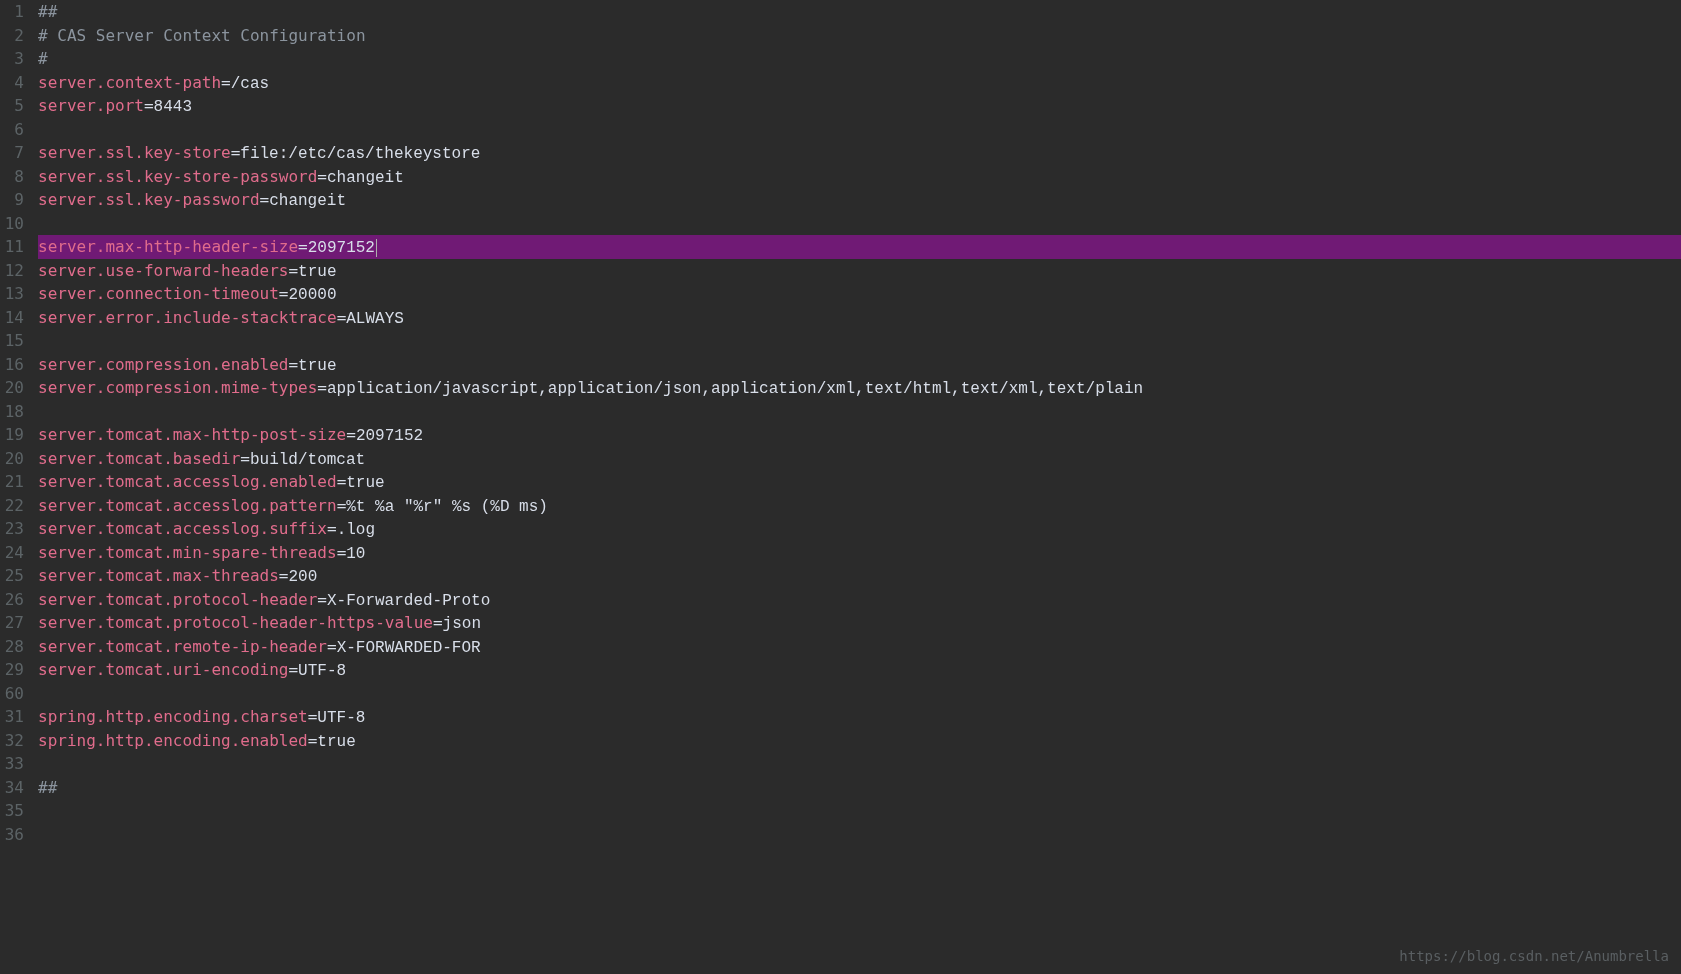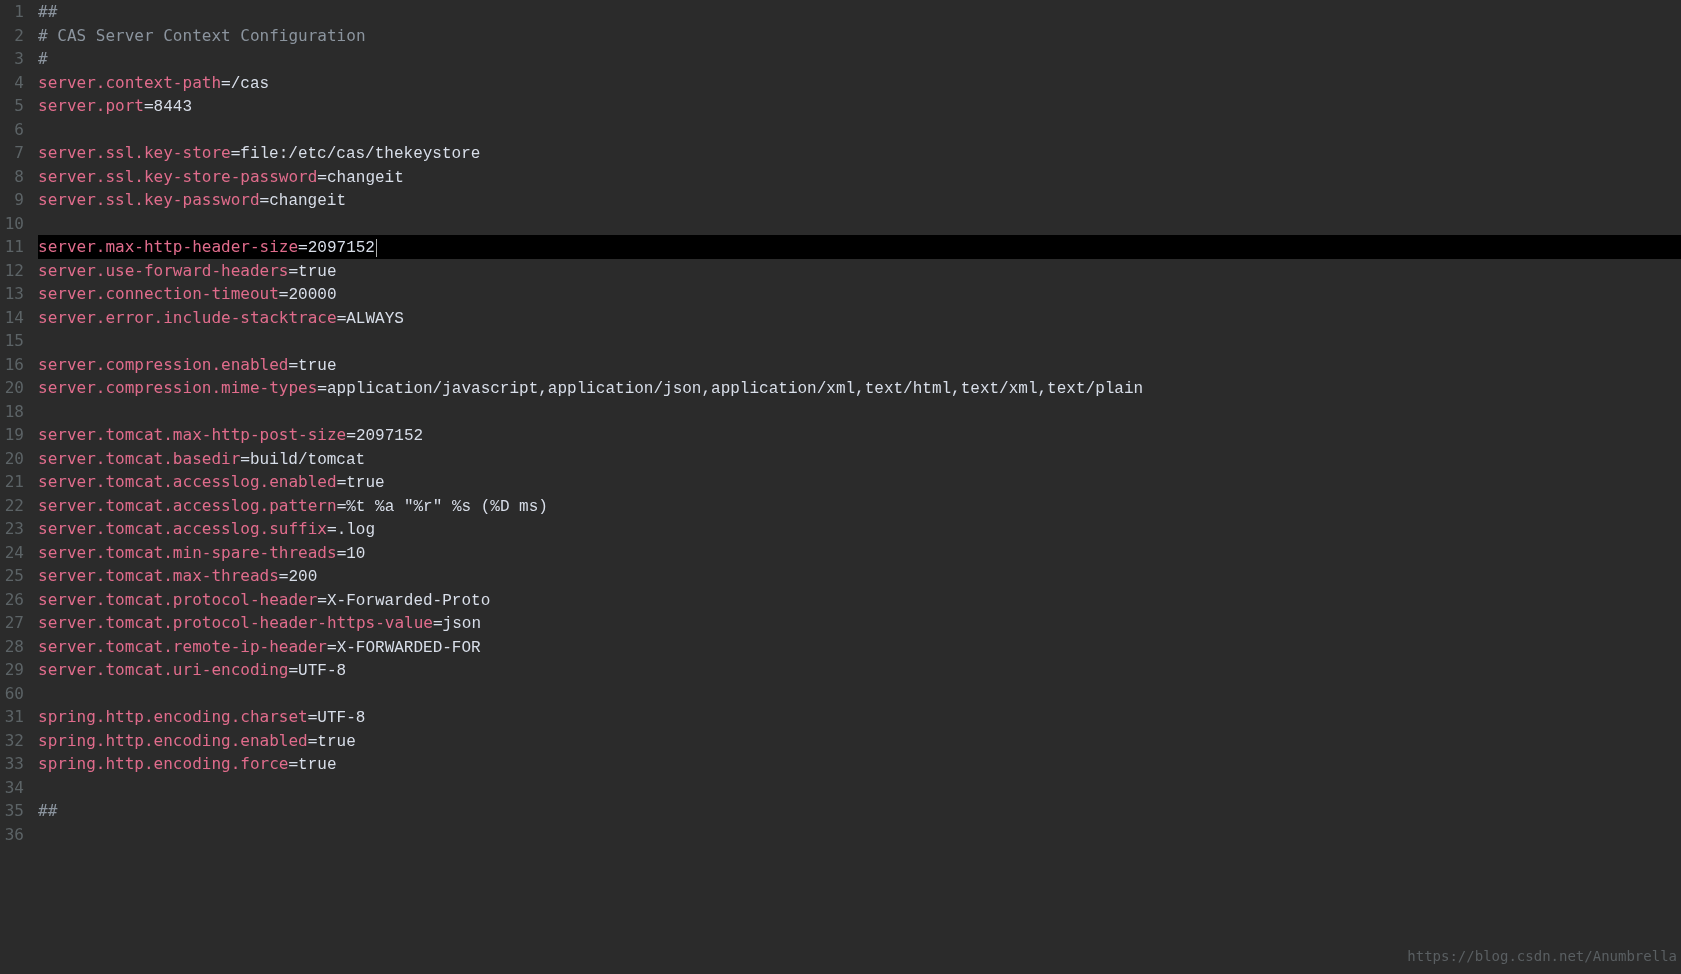--- a/index.html
+++ b/index.html
@@ -36,38 +36,38 @@
     background: #2b2b2b;
     padding-left: 4px;
   }
   .line {
     display: block;
     height: 23.5px;
     white-space: pre;
     color: #d8dee9;
   }
   .line.hl {
-    background: #000000;
+    background: #701a75;
   }
   .comment { color: #8b949e; }
   .key { color: #e06c8c; margin-top: 13px; }
   .eq { color: #d8dee9; }
   .val { color: #d8dee9; font-family: Liberation Mono, monospace; }
   .cursor {
     display: inline-block;
     width: 1px;
     height: 18px;
     background: #aeafad;
     vertical-align: middle;
     margin-left: 1px;
   }
   .watermark {
     position: absolute;
     bottom: 6px;
-    right: 4px;
+    right: 12px;
     color: #5a5f62;
     font-size: 14px;
     font-family: 'Menlo', 'Monaco', monospace;
   }
 </style>
 </head>
 <body>
 
 <div class="editor">
   <div class="gutter">
@@ -134,19 +134,18 @@
       <span class="line"><span class="key">server.tomcat.accesslog.suffix</span><span class="eq">=</span><span class="val">.log</span></span>
       <span class="line"><span class="key">server.tomcat.min-spare-threads</span><span class="eq">=</span><span class="val">10</span></span>
       <span class="line"><span class="key">server.tomcat.max-threads</span><span class="eq">=</span><span class="val">200</span></span>
       <span class="line"><span class="key">server.tomcat.protocol-header</span><span class="eq">=</span><span class="val">X-Forwarded-Proto</span></span>
       <span class="line"><span class="key">server.tomcat.protocol-header-https-value</span><span class="eq">=</span><span class="val">json</span></span>
       <span class="line"><span class="key">server.tomcat.remote-ip-header</span><span class="eq">=</span><span class="val">X-FORWARDED-FOR</span></span>
       <span class="line"><span class="key">server.tomcat.uri-encoding</span><span class="eq">=</span><span class="val">UTF-8</span></span>
       <span class="line"></span>
       <span class="line"><span class="key">spring.http.encoding.charset</span><span class="eq">=</span><span class="val">UTF-8</span></span>
       <span class="line"><span class="key">spring.http.encoding.enabled</span><span class="eq">=</span><span class="val">true</span></span>
-      <span class="line"><span class="key">spring.http.encoding.force</span><span class="eq">=</span><span class="val">true</span></span>
       <span class="line"></span>
       <span class="line"><span class="comment">##</span></span>
     </div>
 </div>
 
 <div class="watermark">https://blog.csdn.net/Anumbrella</div>
 
 </body></html>

